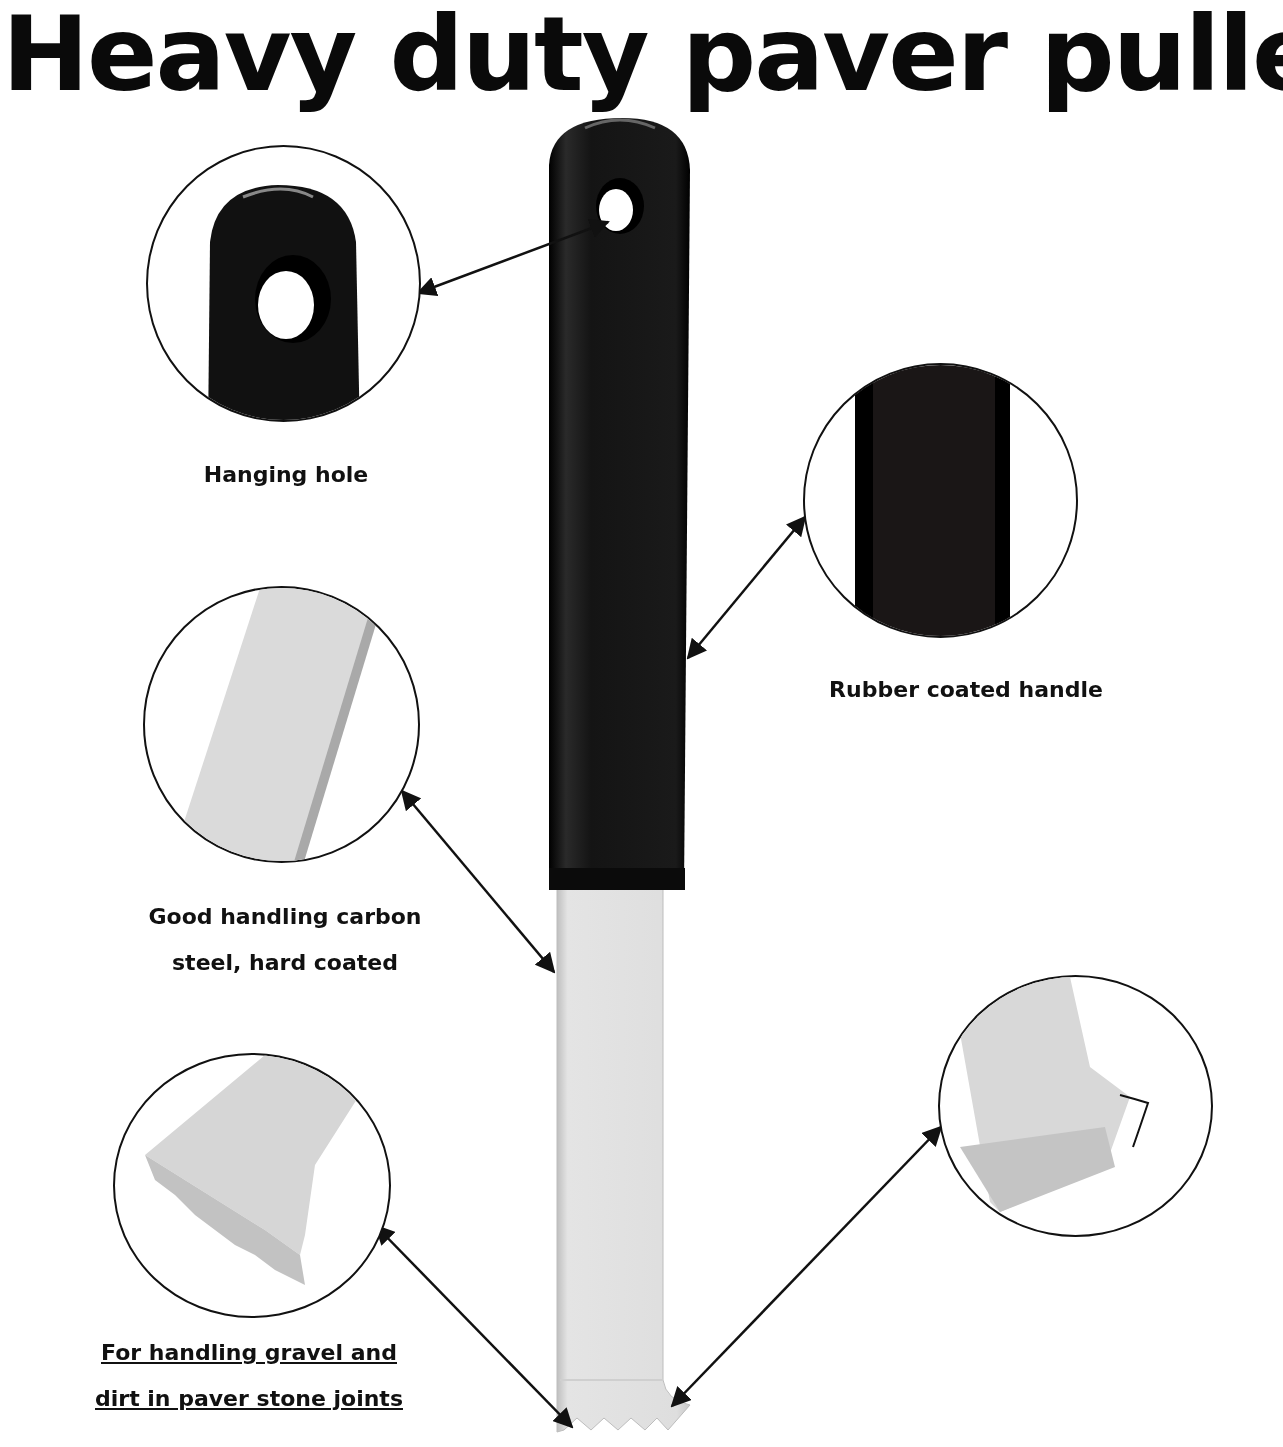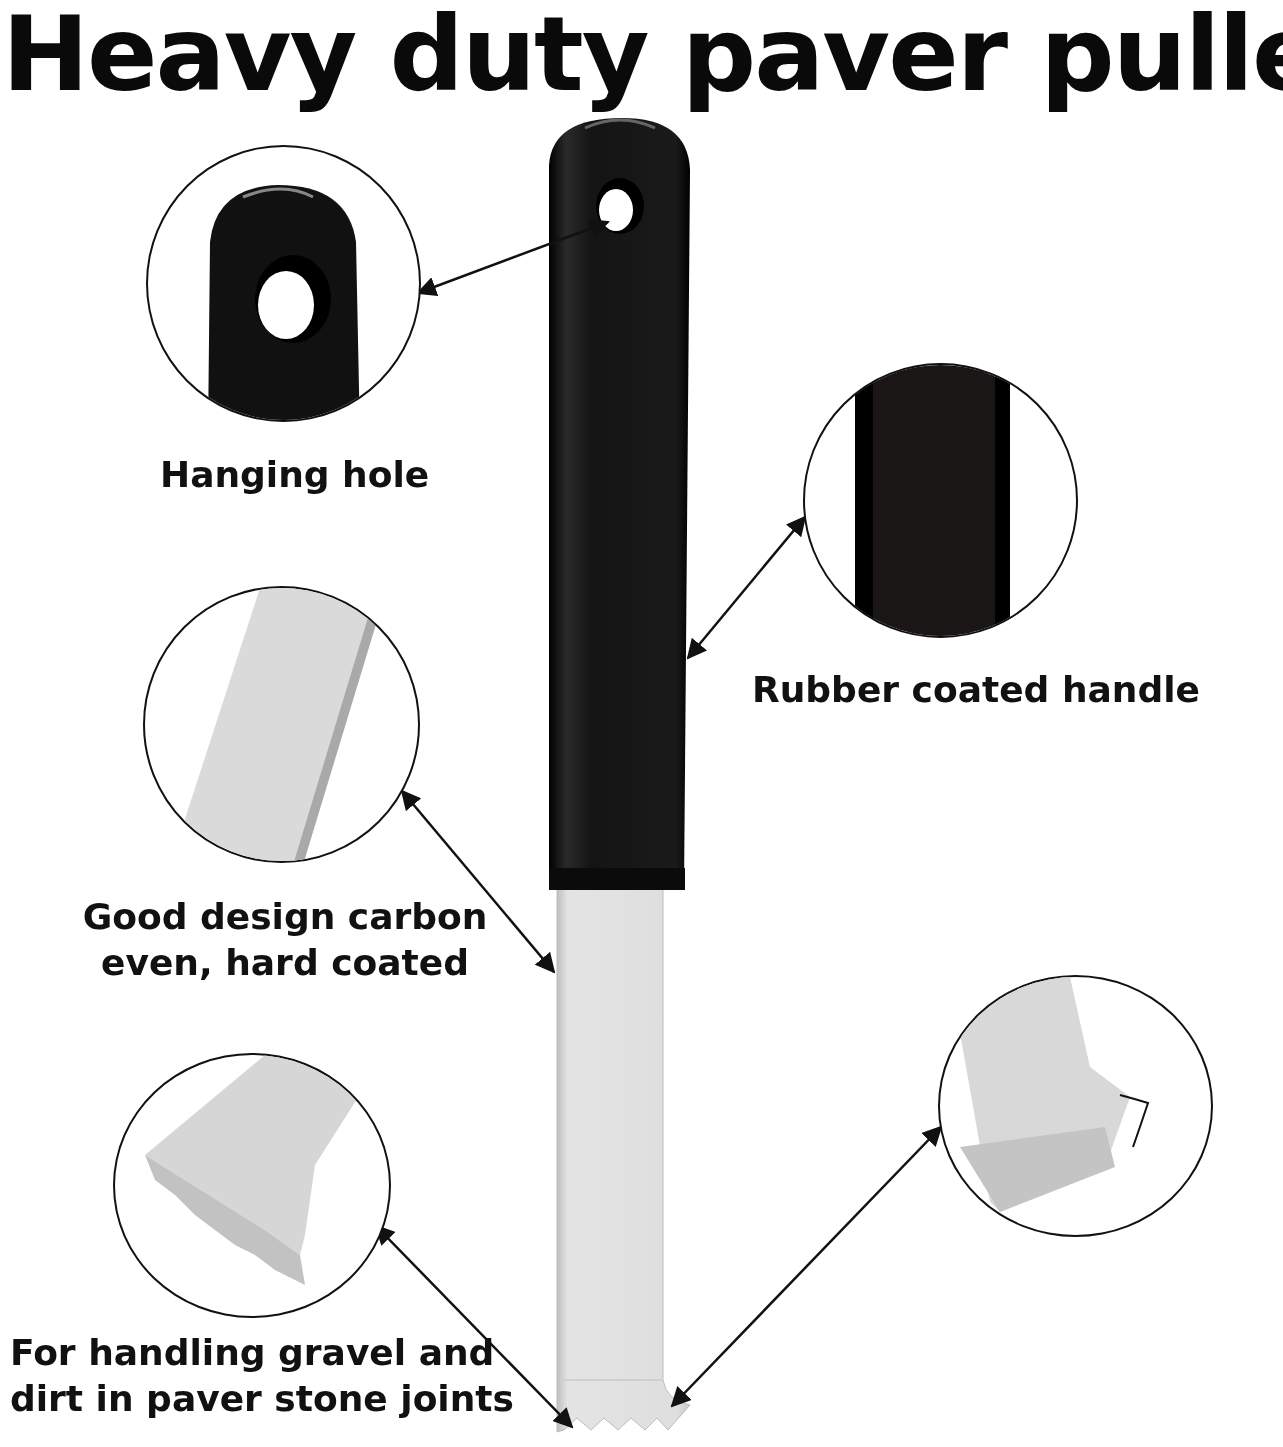--- a/index.html
+++ b/index.html
@@ -1,21 +1,21 @@
 <!DOCTYPE html>
 <html><head>
   <meta charset="utf-8">
   <style>
     html, body { margin: 0; padding: 0; background: #ffffff; }
     body { width: 1283px; height: 1447px; position: relative; overflow: hidden;
            font-family: "DejaVu Sans", "Liberation Sans", sans-serif; color: #0a0a0a; }
     .title { position: absolute; left: 0; top: -6px; width: 1283px; text-align: left;
              font-size: 104px; font-weight: bold; letter-spacing: -2px; line-height: 120px;
              padding-left: 2px; white-space: nowrap; }
-    .label { position: absolute; font-size: 36px; font-weight: bold; line-height: 46px;
+    .label { position: absolute; font-size: 22px; font-weight: bold; line-height: 46px;
              text-align: center; white-space: nowrap; color: #111; }
     .circle { position: absolute; border: 2px solid #111; border-radius: 50%;
               overflow: hidden; background: #ffffff; box-sizing: border-box; }
     svg.layer { position: absolute; left: 0; top: 0; }
   </style>
 </head>
 <body>
 
 <div class="title">Heavy duty paver puller</div>
 
@@ -78,31 +78,31 @@
 </div>
 <div class="label" style="left:752px; top:667px; width:428px;">Rubber coated handle</div>
 
 <div class="circle" style="left:143px; top:586px; width:277px; height:277px;">
   <svg width="277" height="277">
     <polygon points="115,0 240,0 155,277 25,277" fill="#dadada"></polygon>
     <polygon points="232,0 242,0 158,277 148,277" fill="#a9a9a9"></polygon>
   </svg>
 </div>
 <div class="label" style="left:80px; top:894px; width:410px;">
-  <div>Good design carbon</div>
-  <div>even, hard coated</div>
+  <div>Good handling carbon</div>
+  <div>steel, hard coated</div>
 </div>
 
 <div class="circle" style="left:113px; top:1053px; width:278px; height:265px;">
   <svg width="278" height="265">
     <polygon points="150,0 270,0 200,110 190,180 185,200 150,175 30,100" fill="#d6d6d6"></polygon>
     <polygon points="30,100 150,175 185,200 190,230 160,215 140,200 120,190 100,175 80,160 60,140 40,125" fill="#c2c2c2"></polygon>
   </svg>
 </div>
-<div class="label" style="left:10px; top:1330px; width:478px;">
+<div class="label" style="left:10px; top:1330px; width:478px;text-decoration:underline;">
   <div>For handling gravel and</div>
   <div>dirt in paver stone joints</div>
 </div>
 
 <div class="circle" style="left:938px; top:975px; width:275px; height:262px;">
   <svg width="275" height="262">
     <polygon points="10,0 130,0 150,90 190,120 165,190 60,235 50,225" fill="#d8d8d8"></polygon>
     <polygon points="20,170 165,150 175,190 60,235" fill="#c4c4c4"></polygon>
     <path d="M180,118 Q195,122 208,126 Q200,150 193,170" stroke="#111" stroke-width="2" fill="none"></path>
   </svg>

